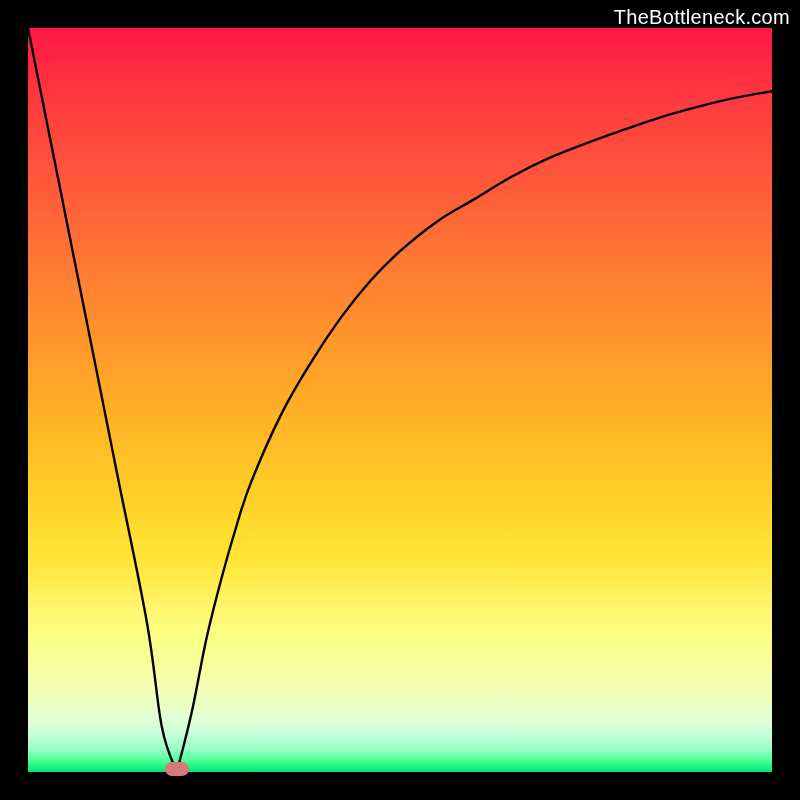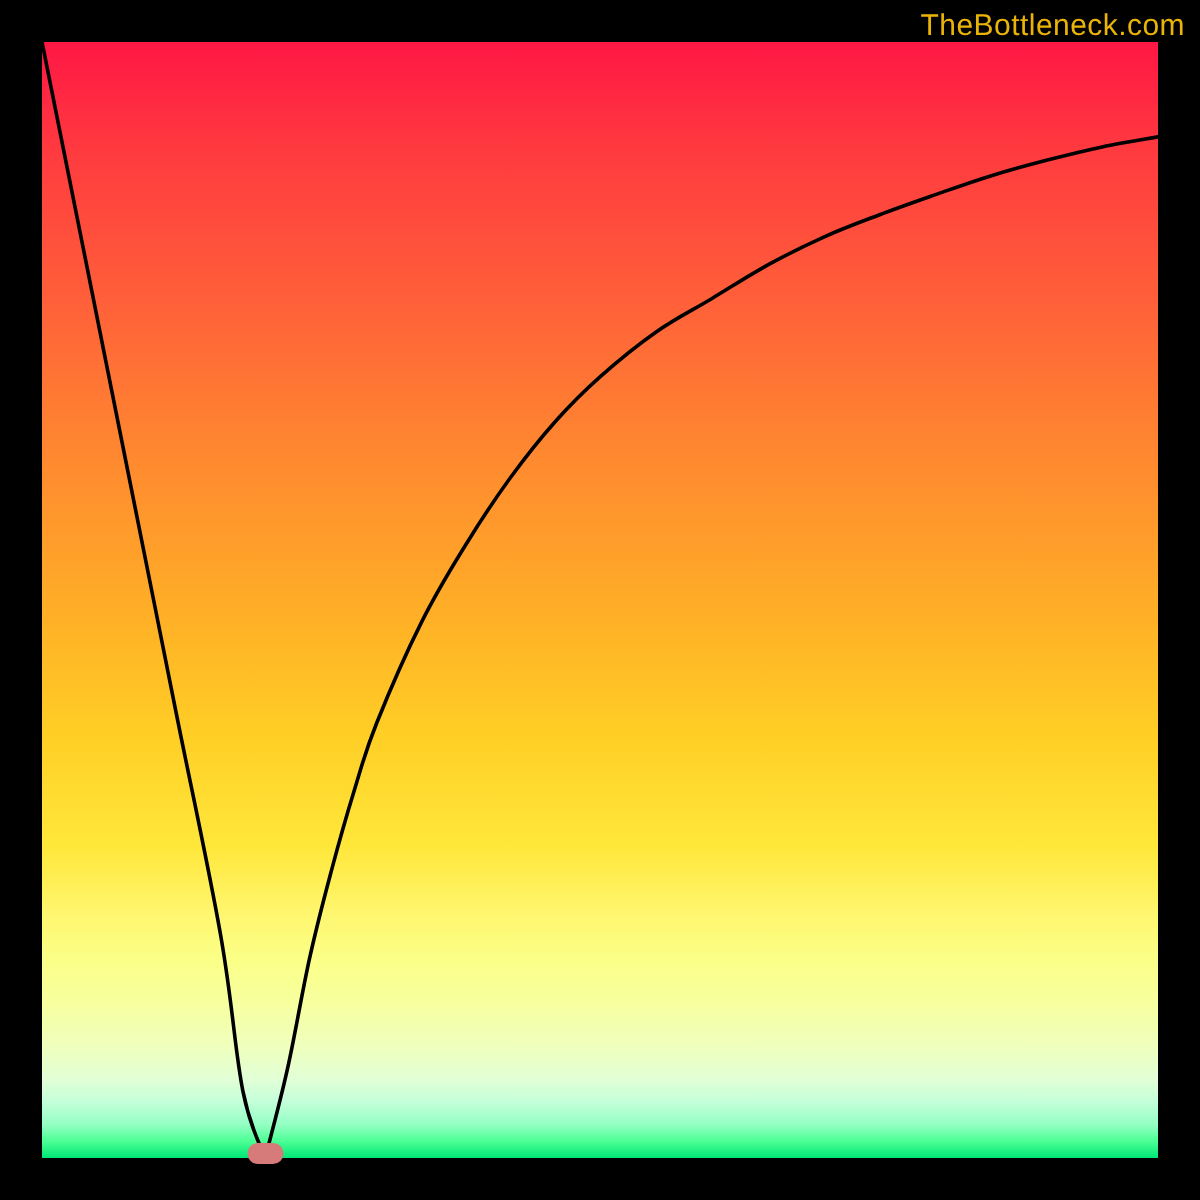--- a/index.html
+++ b/index.html
@@ -41,21 +41,21 @@
       #e1ffd6 93%,
       #c3ffd9 95%,
       #93ffc3 97%,
       #4cff95 98.5%,
       #00e676 100%);
   }
   .watermark {
     position: absolute;
     top: 6px;
     right: 10px;
-    color: #eab308;
+    color: #ffffff;
     font-size: 20px;
     font-weight: 500;
     letter-spacing: 0.3px;
     user-select: none;
   }
   svg.curve {
     position: absolute;
     inset: 0;
     width: 100%;
     height: 100%;

